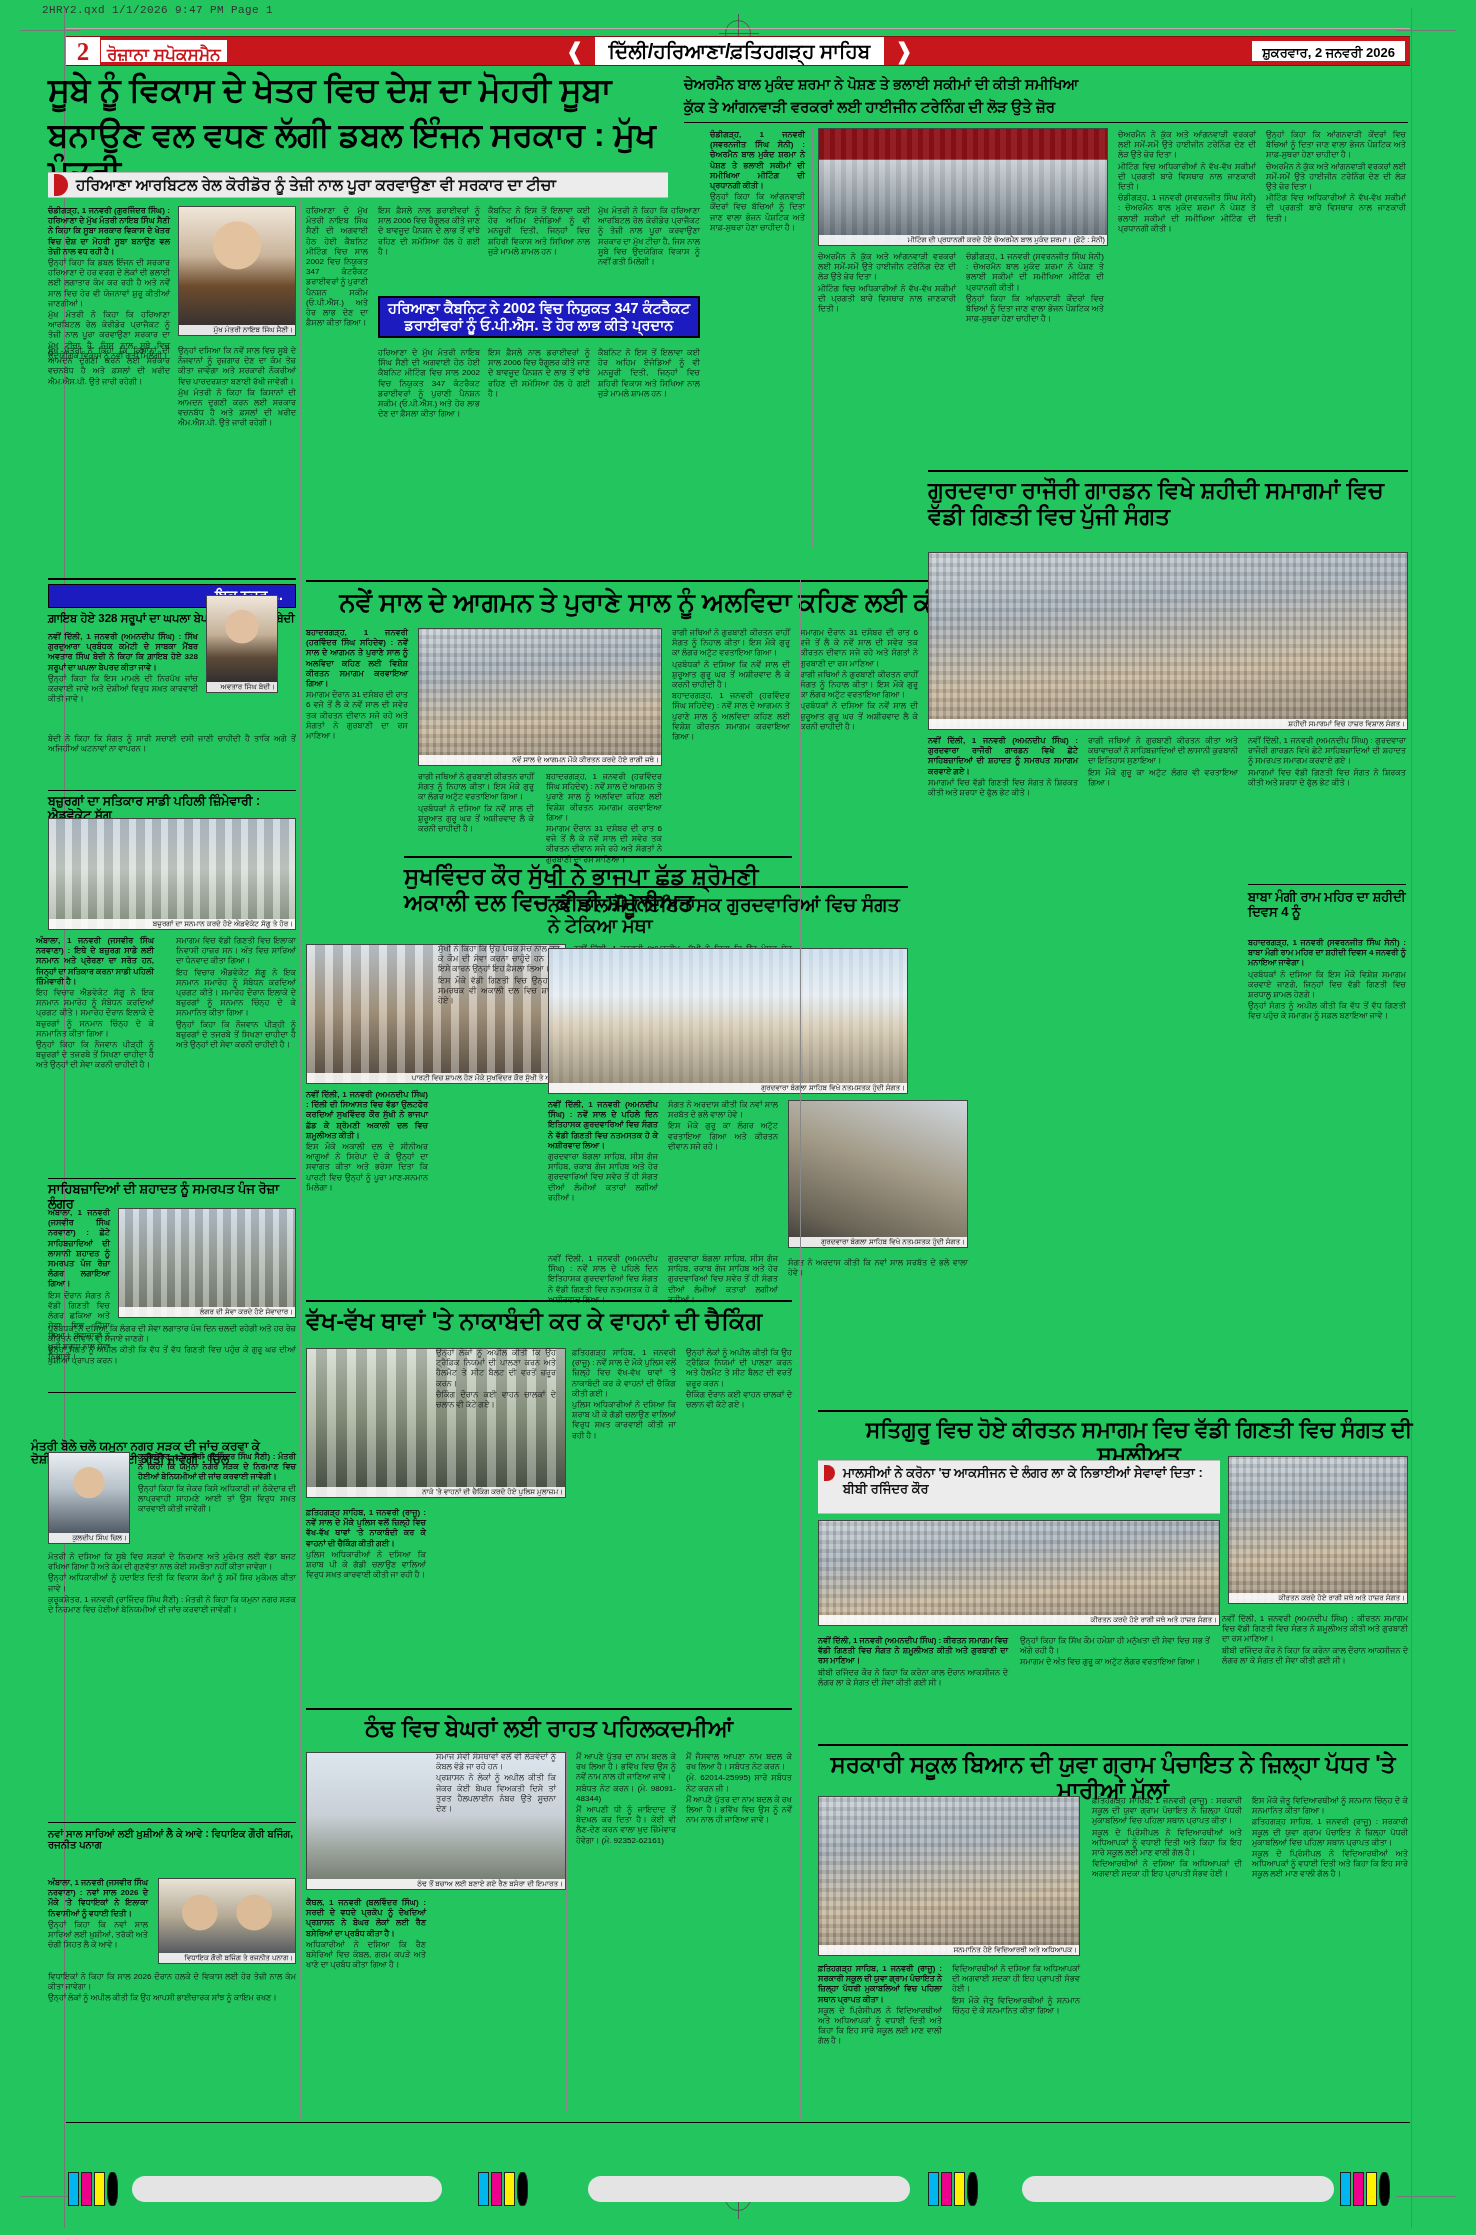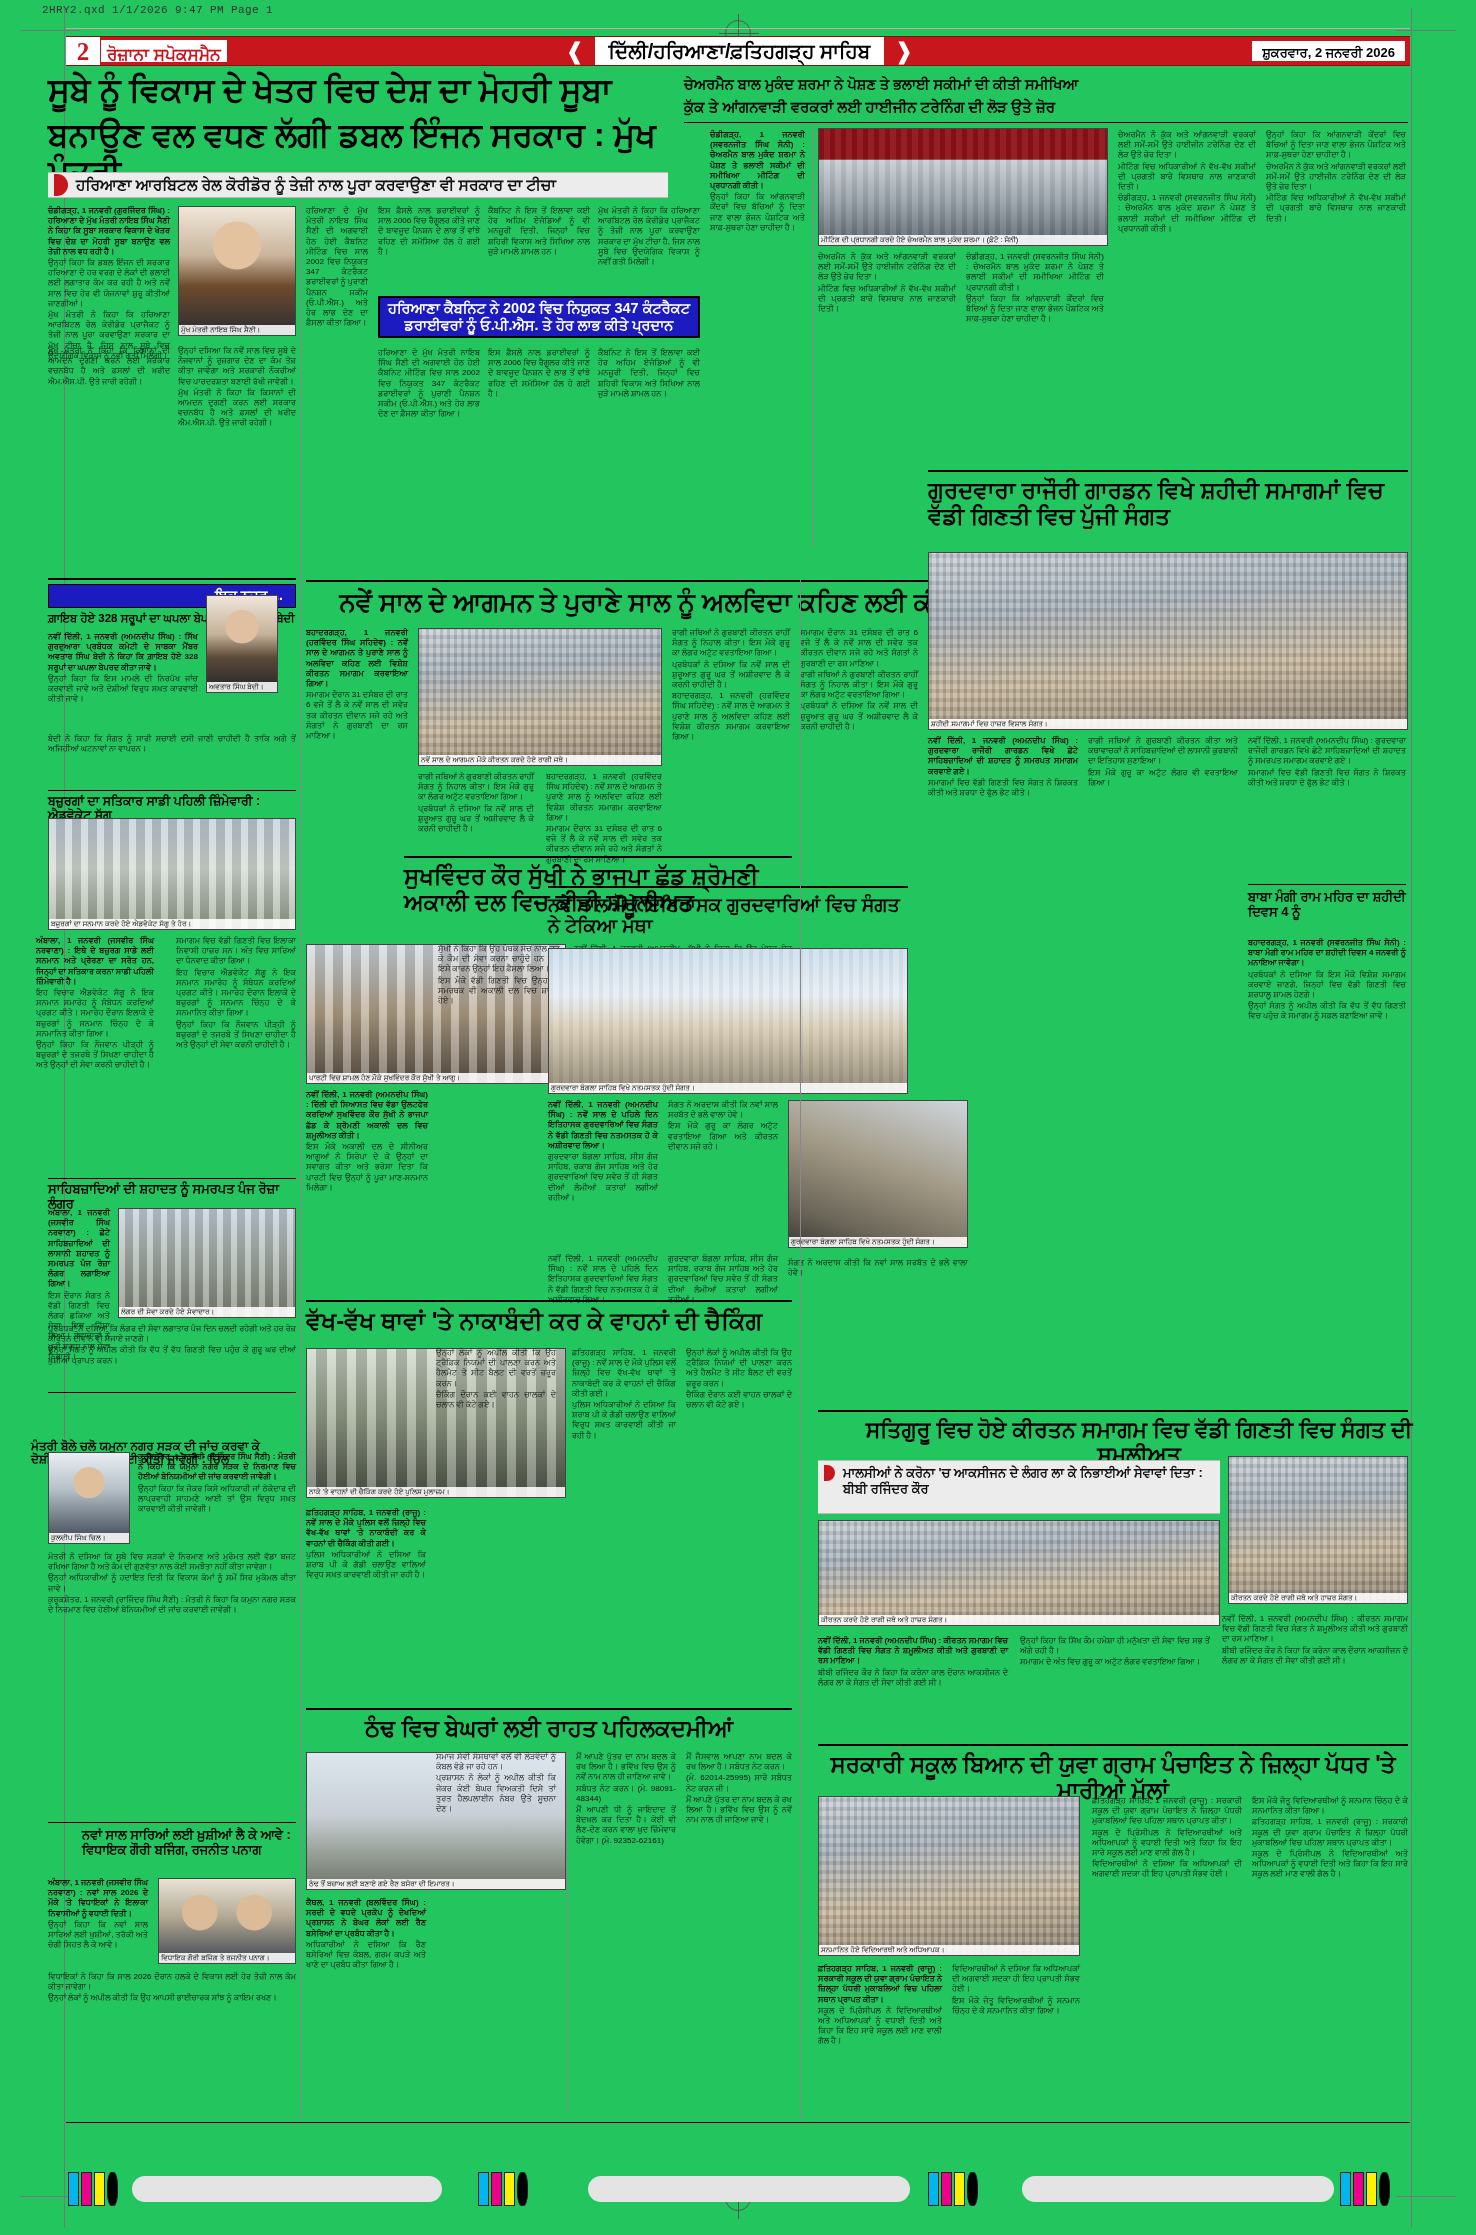--- a/index.html
+++ b/index.html
@@ -107,21 +107,21 @@
   }
 
   
   .photo {
     position:absolute; border:1px solid #444; overflow:hidden;
     background:#b9c0c6;
   }
   .photo .cap {
     position:absolute; left:0; right:0; bottom:0;
     background:rgba(255,255,255,.88); color:#000;
-    font-size:7.2px; line-height:8.4px; text-align:left; padding:1px 2px;
+    font-size:7.2px; line-height:8.4px; text-align:right; padding:1px 2px;
   }
   .ph-fill { position:absolute; inset:0; }
 
   .rule-h { position:absolute; background:#000; height:1px; }
   .rule-v { position:absolute; background:#888; width:1px; }
   .rule-thick { position:absolute; background:#000; height:2px; }
 
   
   .colorbar { position:absolute; display:flex; height:34px; }
   .colorbar i { display:block; width:11px; height:34px; border:1px solid #222; margin-right:2px; }
@@ -337,21 +337,21 @@
     <p class="dateline">ਕੁਰੂਕਸ਼ੇਤਰ, 1 ਜਨਵਰੀ (ਰਾਜਿੰਦਰ ਸਿੰਘ ਸੈਣੀ) : ਮੰਤਰੀ ਨੇ ਕਿਹਾ ਕਿ ਯਮੁਨਾ ਨਗਰ ਸੜਕ ਦੇ ਨਿਰਮਾਣ ਵਿਚ ਹੋਈਆਂ ਬੇਨਿਯਮੀਆਂ ਦੀ ਜਾਂਚ ਕਰਵਾਈ ਜਾਵੇਗੀ।</p>
     <p>ਉਨ੍ਹਾਂ ਕਿਹਾ ਕਿ ਜੇਕਰ ਕਿਸੇ ਅਧਿਕਾਰੀ ਜਾਂ ਠੇਕੇਦਾਰ ਦੀ ਲਾਪ੍ਰਵਾਹੀ ਸਾਹਮਣੇ ਆਈ ਤਾਂ ਉਸ ਵਿਰੁਧ ਸਖ਼ਤ ਕਾਰਵਾਈ ਕੀਤੀ ਜਾਵੇਗੀ।</p>
   </div>
   <div class="col-text" style="left:48px; top:1552px; width:248px;">
     <p>ਮੰਤਰੀ ਨੇ ਦਸਿਆ ਕਿ ਸੂਬੇ ਵਿਚ ਸੜਕਾਂ ਦੇ ਨਿਰਮਾਣ ਅਤੇ ਮੁਰੰਮਤ ਲਈ ਵੱਡਾ ਬਜਟ ਰਖਿਆ ਗਿਆ ਹੈ ਅਤੇ ਕੰਮ ਦੀ ਗੁਣਵੱਤਾ ਨਾਲ ਕੋਈ ਸਮਝੌਤਾ ਨਹੀਂ ਕੀਤਾ ਜਾਵੇਗਾ।</p>
     <p>ਉਨ੍ਹਾਂ ਅਧਿਕਾਰੀਆਂ ਨੂੰ ਹਦਾਇਤ ਦਿਤੀ ਕਿ ਵਿਕਾਸ ਕੰਮਾਂ ਨੂੰ ਸਮੇਂ ਸਿਰ ਮੁਕੰਮਲ ਕੀਤਾ ਜਾਵੇ।</p>
     <p>ਕੁਰੂਕਸ਼ੇਤਰ, 1 ਜਨਵਰੀ (ਰਾਜਿੰਦਰ ਸਿੰਘ ਸੈਣੀ) : ਮੰਤਰੀ ਨੇ ਕਿਹਾ ਕਿ ਯਮੁਨਾ ਨਗਰ ਸੜਕ ਦੇ ਨਿਰਮਾਣ ਵਿਚ ਹੋਈਆਂ ਬੇਨਿਯਮੀਆਂ ਦੀ ਜਾਂਚ ਕਰਵਾਈ ਜਾਵੇਗੀ।</p>
   </div>
 
   <div class="rule-h" style="left:48px; top:1822px; width:248px;"></div>
-  <div class="hl hl-sm" style="left:48px; top:1828px; width:248px; font-size:13px;margin-left:34px;">ਨਵਾਂ ਸਾਲ ਸਾਰਿਆਂ ਲਈ ਖ਼ੁਸ਼ੀਆਂ ਲੈ ਕੇ ਆਵੇ : ਵਿਧਾਇਕ ਗੌਰੀ ਬਜਿੰਗ, ਰਜਨੀਤ ਪਨਾਗ</div>
+  <div class="hl hl-sm" style="left:48px; top:1828px; width:248px; font-size:10px;">ਨਵਾਂ ਸਾਲ ਸਾਰਿਆਂ ਲਈ ਖ਼ੁਸ਼ੀਆਂ ਲੈ ਕੇ ਆਵੇ : ਵਿਧਾਇਕ ਗੌਰੀ ਬਜਿੰਗ, ਰਜਨੀਤ ਪਨਾਗ</div>
   <div class="photo portrait" style="left:158px; top:1878px; width:138px; height:86px;">
     <div class="ph-fill" style="background:
         radial-gradient(circle at 30% 40%, #dcbb98 0 16%, rgba(0,0,0,0) 17%),
         radial-gradient(circle at 70% 40%, #dcbb98 0 16%, rgba(0,0,0,0) 17%),
         linear-gradient(180deg,#e9e3d6 0%,#b3a994 45%,#3d4550 100%);"></div>
     <div class="cap">ਵਿਧਾਇਕ ਗੌਰੀ ਬਜਿੰਗ ਤੇ ਰਜਨੀਤ ਪਨਾਗ।</div>
   </div>
   <div class="col-text" style="left:48px; top:1878px; width:100px;">
     <p class="dateline">ਅੰਬਾਲਾ, 1 ਜਨਵਰੀ (ਜਸਵੀਰ ਸਿੰਘ ਨਰਵਾਣਾ) : ਨਵਾਂ ਸਾਲ 2026 ਦੇ ਮੌਕੇ 'ਤੇ ਵਿਧਾਇਕਾਂ ਨੇ ਇਲਾਕਾ ਨਿਵਾਸੀਆਂ ਨੂੰ ਵਧਾਈ ਦਿਤੀ।</p>
     <p>ਉਨ੍ਹਾਂ ਕਿਹਾ ਕਿ ਨਵਾਂ ਸਾਲ ਸਾਰਿਆਂ ਲਈ ਖ਼ੁਸ਼ੀਆਂ, ਤਰੱਕੀ ਅਤੇ ਚੰਗੀ ਸਿਹਤ ਲੈ ਕੇ ਆਵੇ।</p>

